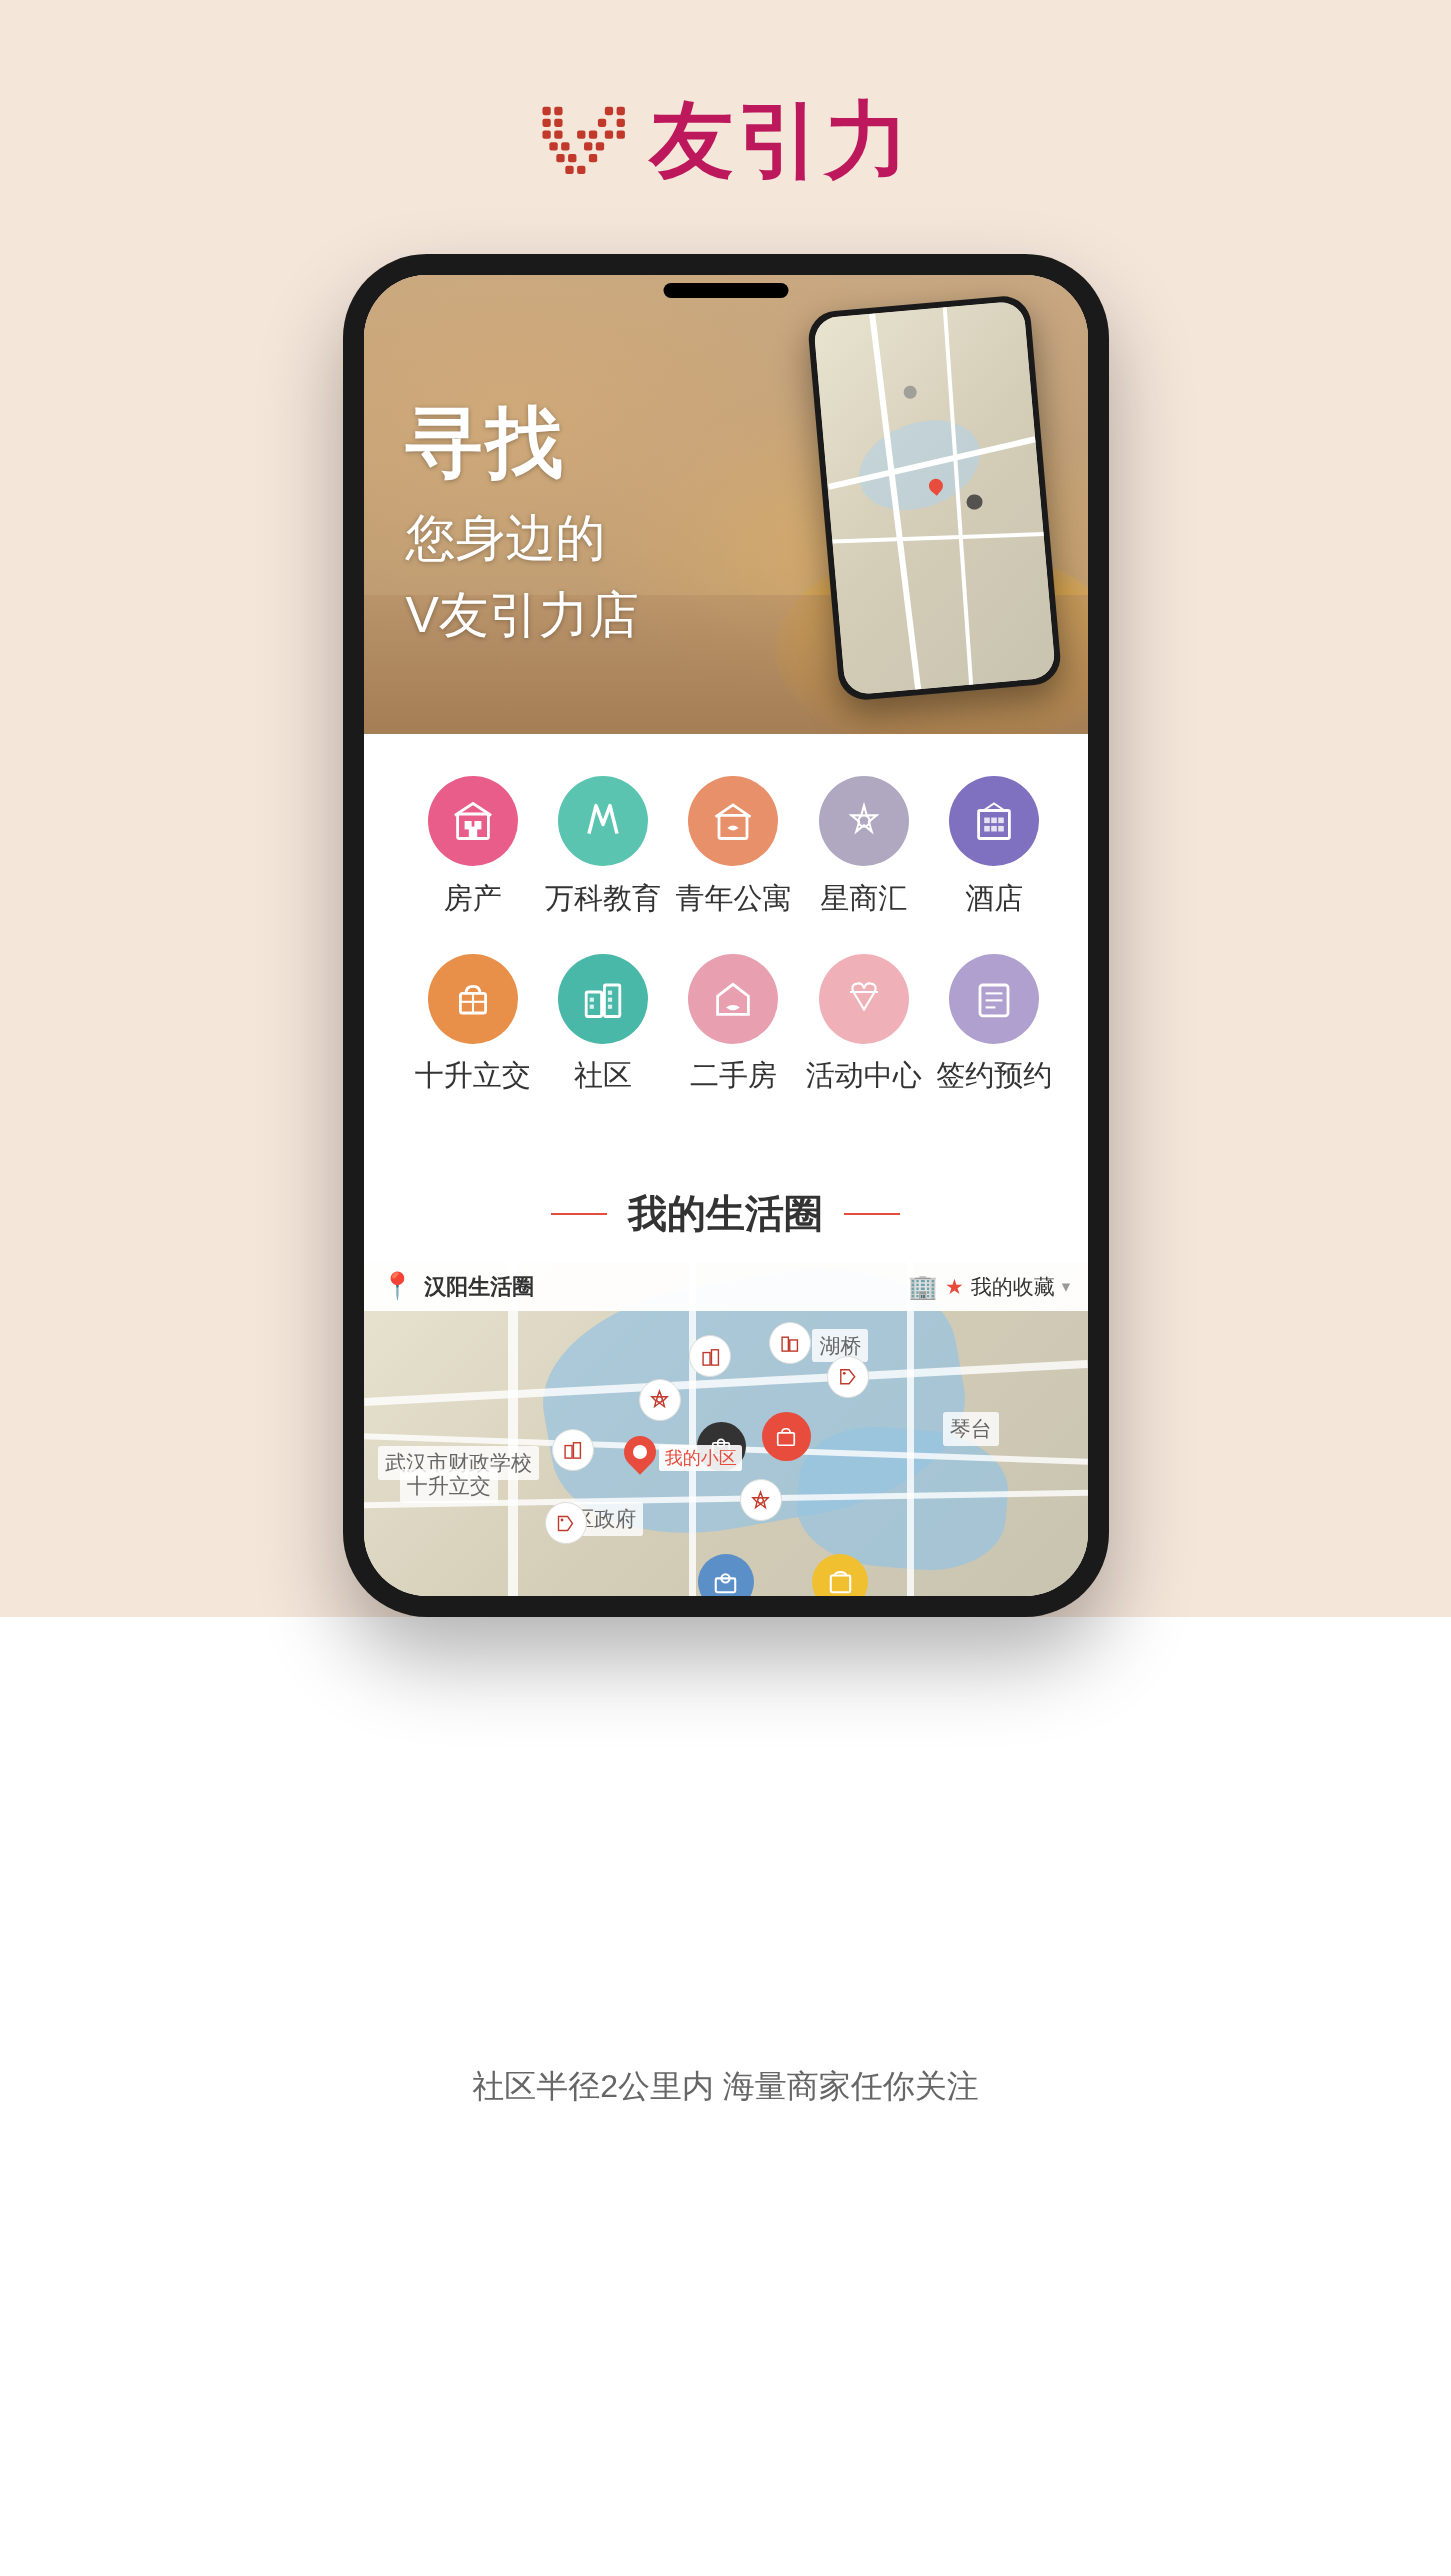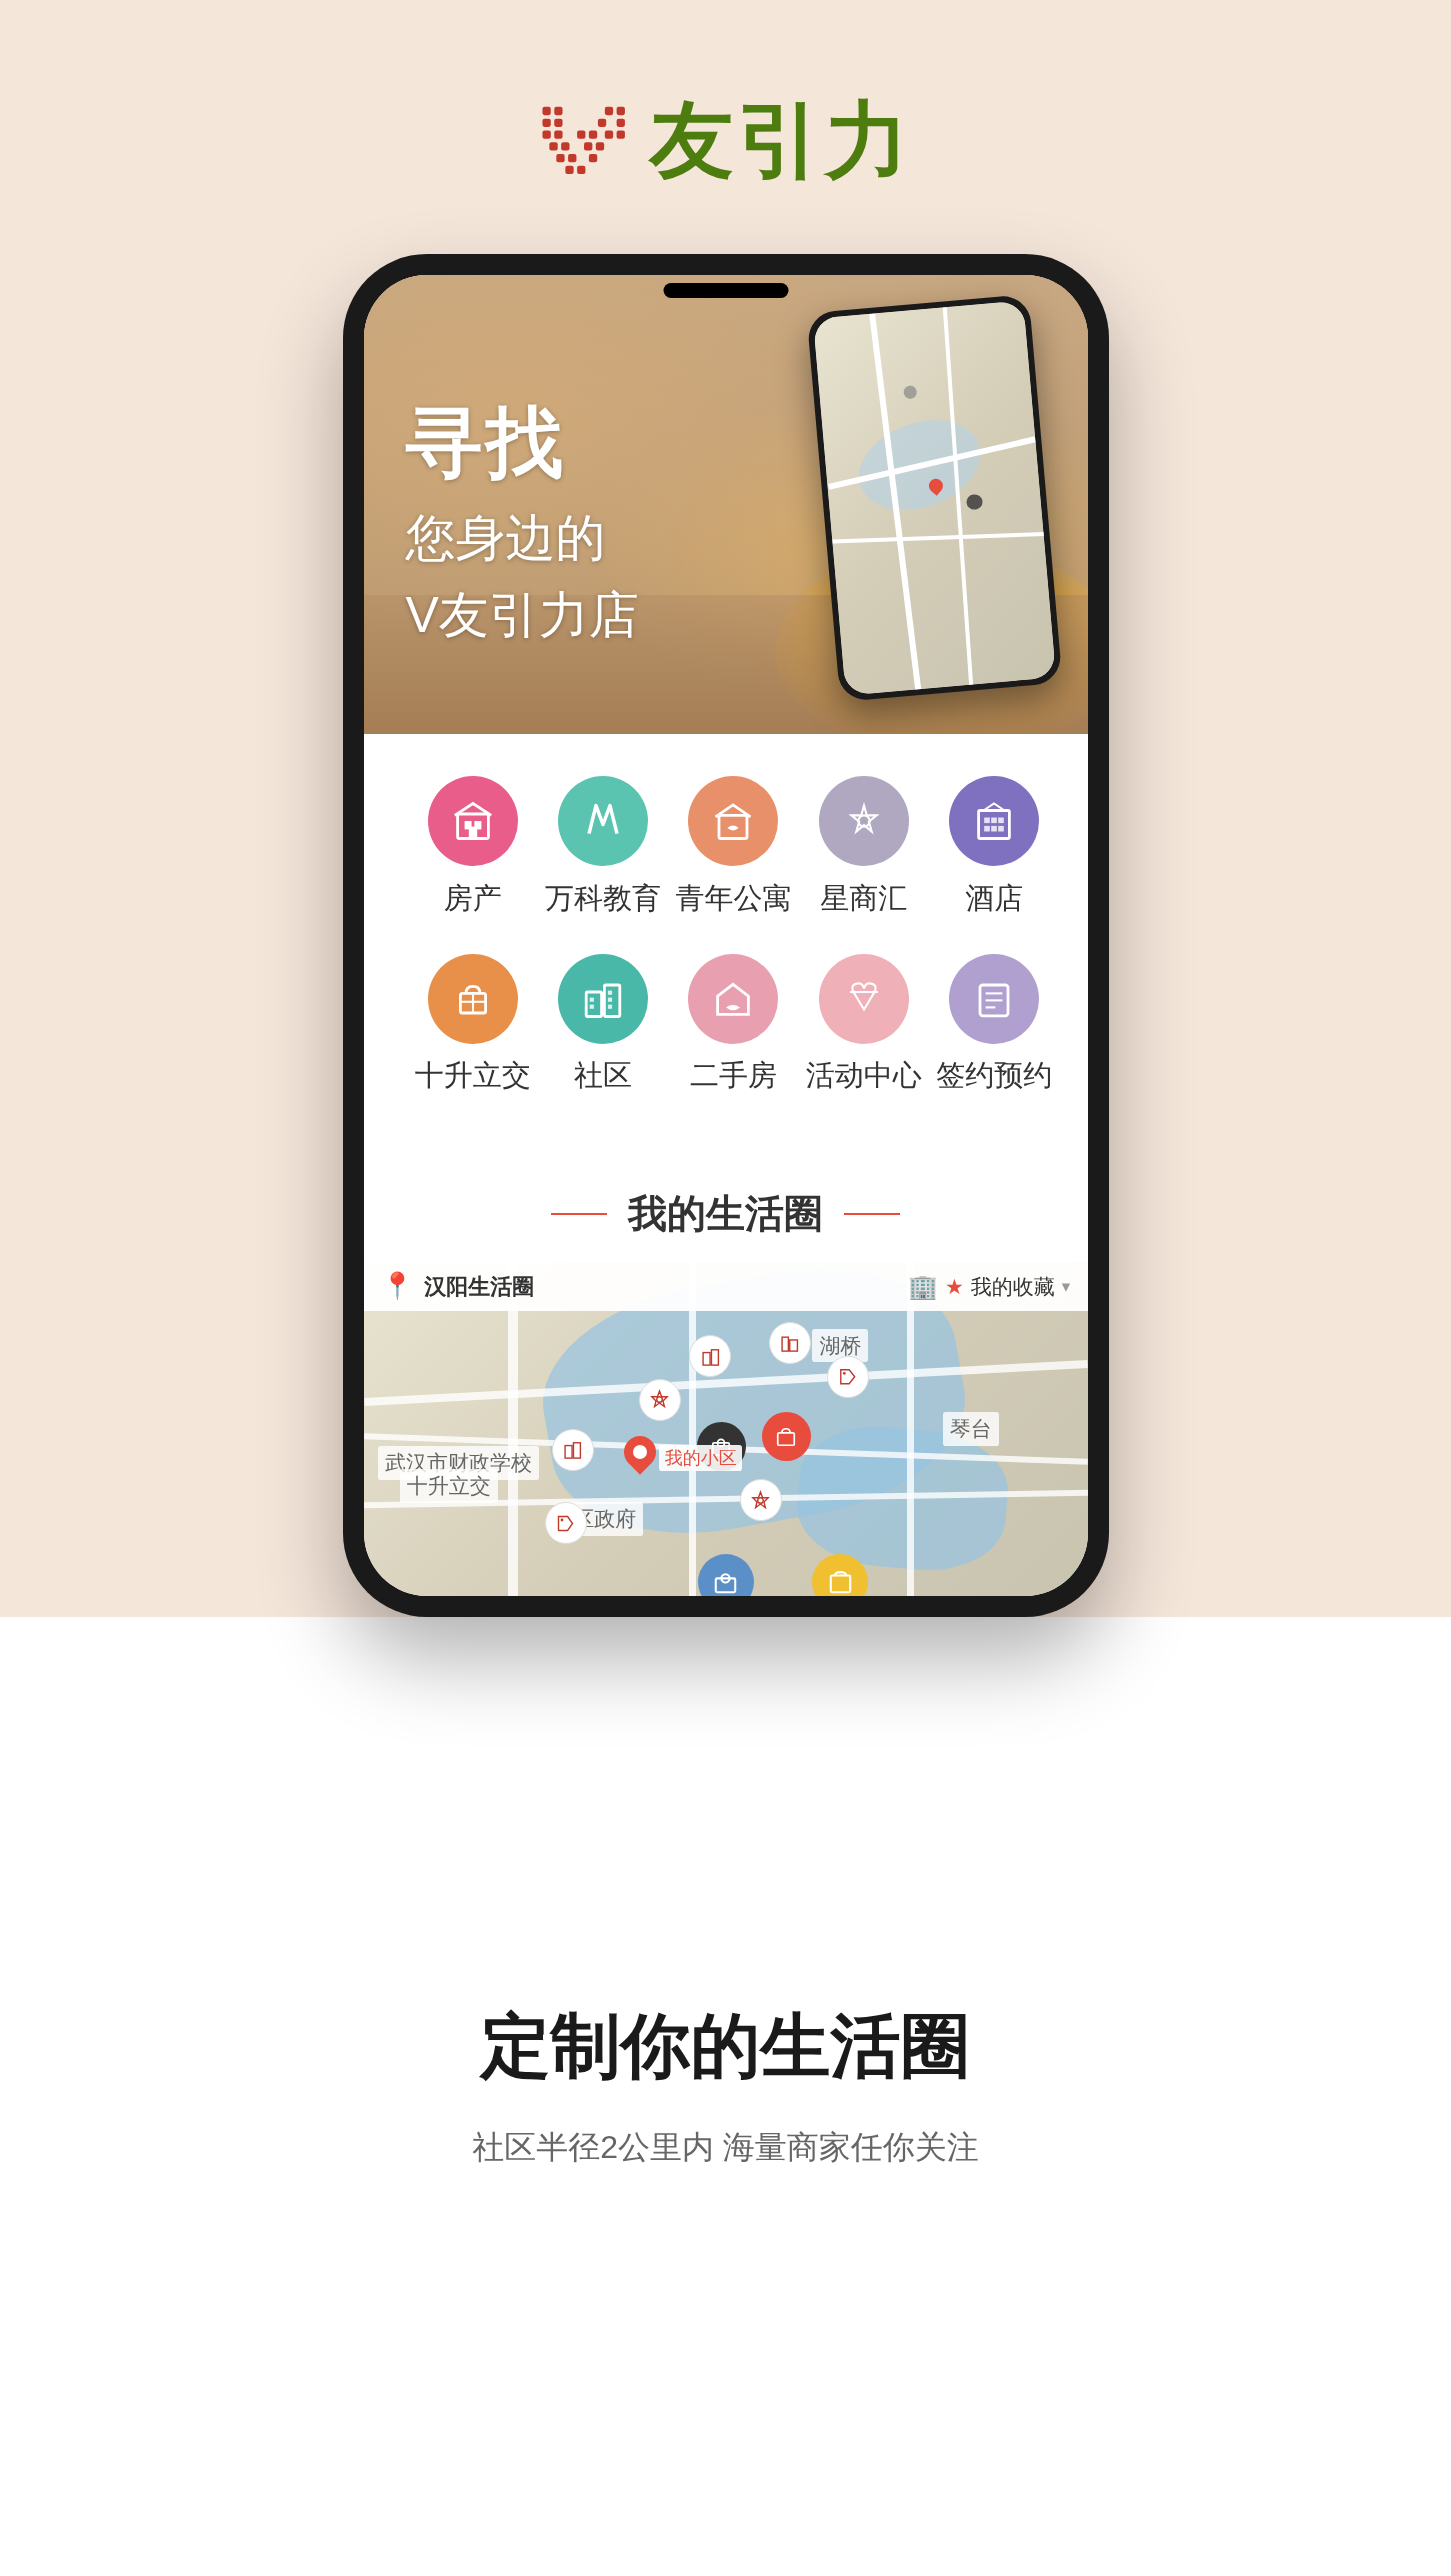--- a/index.html
+++ b/index.html
@@ -25,21 +25,21 @@
       align-items: center;
       gap: 14px;
     }
     .logo-icon {
       width: 97px;
       height: 77px;
     }
     .logo-text {
       font-size: 84px;
       font-weight: 700;
-      color: #4d7c0f;
+      color: #be185d;
       letter-spacing: 3.5px;
     }
 
     
     .phone-wrapper {
       width: 974px;
       position: relative;
       margin: 0 auto;
     }
 
@@ -684,16 +684,15 @@
           </svg>
         </div>
 
       </div>
 
     </div>
   </div>
 </div>
 
 <div class="bottom-section">
-  <h2 class="bottom-title">定制你的生活圈</h2>
   <p class="bottom-subtitle">社区半径2公里内 海量商家任你关注</p>
 </div>
 
 
 </body></html>

